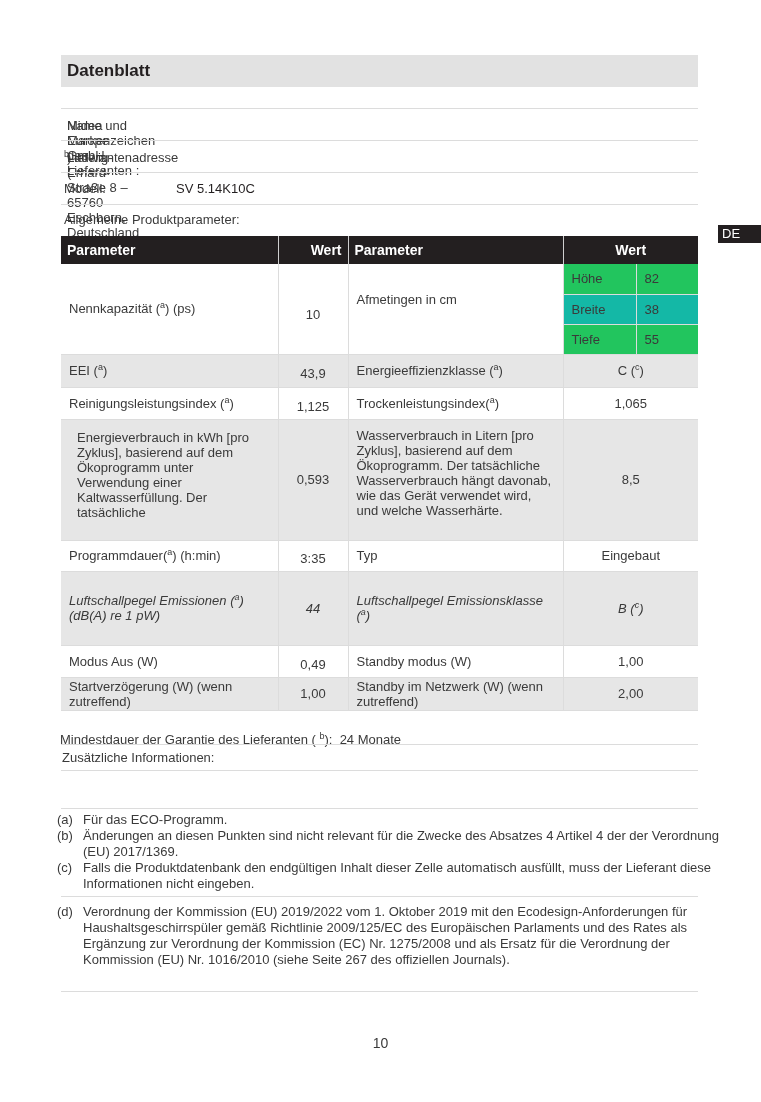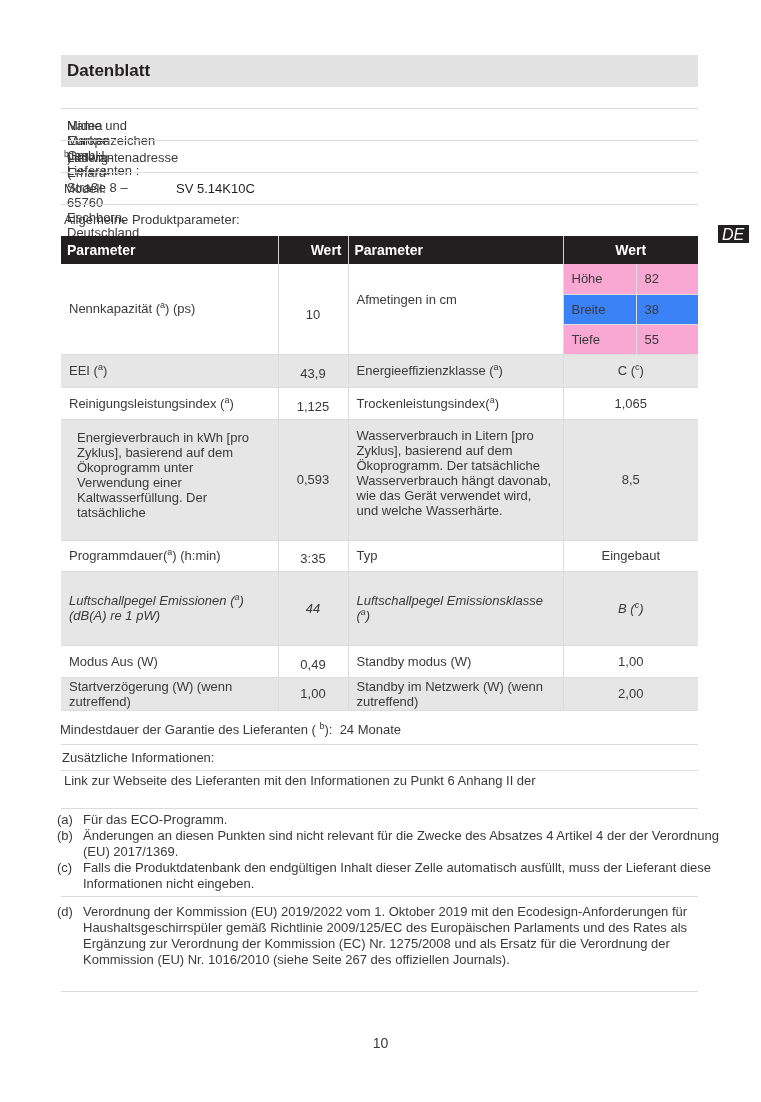--- a/index.html
+++ b/index.html
@@ -16,22 +16,22 @@
     position: absolute; left: 6px; top: 6px; font-size: 17px; font-weight: bold; color: #231f20;
   }
   .info-line {
     position: absolute; left: 61px; width: 637px; font-size: 13px; color: #3a3a3a;
     border-top: 1.5px solid #dcdcdc;
   }
   .info-line span { position: absolute; left: 3px; }
   sup { font-size: 9px; vertical-align: super; line-height: 0; }
 
   .lang-tab {
-    position: absolute; left: 718px; top: 225px; width: 31px; height: 18px;
-    background: #231f20; color: #fff; font-size: 16px; font-style: italic;
+    position: absolute; left: 718px; top: 225px; width: 43px; height: 18px;
+    background: #231f20; color: #fff; font-size: 13px;
   }
   .lang-tab span { position: absolute; left: 4px; top: 1px; }
 
   table.spec {
     position: absolute; left: 61px; top: 236px; width: 637px;
     border-collapse: collapse; table-layout: fixed; font-size: 13px; color: #3a3a3a;
   }
   table.spec col.c1 { width: 217px; }
   table.spec col.c2 { width: 70px; }
   table.spec col.c3 { width: 215px; }
@@ -44,22 +44,22 @@
   }
   table.spec th.right { text-align: right; }
   table.spec th.center { text-align: center; border-right: none; }
   table.spec td {
     border-right: 1.5px solid #dcdcdc; border-bottom: 1.5px solid #dcdcdc;
     padding: 0 8px; vertical-align: middle; line-height: 15px;
   }
   table.spec td:last-child { border-right: none; }
   table.spec tr.grey td { background: #e6e6e6; }
   table.spec td.val { text-align: center; padding: 0 4px; }
-  table.spec td.sub { background: #f9a8d4; padding: 0 8px; }
-  table.spec td.sub.grey { background: #3b82f6; }
+  table.spec td.sub { background: #22c55e; padding: 0 8px; }
+  table.spec td.sub.grey { background: #14b8a6; }
   table.spec td.pad-top { vertical-align: top; padding-top: 6px; }
 
   .foot-line {
     position: absolute; left: 61px; width: 637px; font-size: 13px; color: #3a3a3a;
     border-top: 1.5px solid #dcdcdc;
   }
   .notes {
     position: absolute; left: 57px; width: 670px; font-size: 13px; color: #3a3a3a; line-height: 16px;
   }
   .note { display: flex; }
@@ -173,30 +173,29 @@
     <tr class="grey" style="height:33px;">
       <td>Startverzögerung (W) (wenn zutreffend)</td>
       <td class="val">1,00</td>
       <td>Standby im Netzwerk (W) (wenn zutreffend)</td>
       <td colspan="2" class="val">2,00</td>
     </tr>
   </tbody>
 </table>
 
 <div class="foot-line" style="top:716px;height:30px;border-top:none;left:57px;">
-  <span style="position:absolute;left:3px;top:6px;text-align:right;">
+  <span style="position:absolute;left:3px;top:16px;text-align:right;">
     <span>Mindestdauer der Garantie des Lieferanten ( </span><sup>b</sup><span>): </span>&nbsp;<span>24 Monate</span>
   </span>
 </div>
 <div class="foot-line" style="top:744px;height:26px;">
   <span style="position:absolute;left:1px;top:5px;">Zusätzliche Informationen:</span>
 </div>
 <div class="foot-line" style="top:770px;height:38px;">
   <div style="position:absolute;left:3px;top:1px;line-height:17px;">
-    <div>Link zur Webseite des Lieferanten mit den Informationen zu Punkt 6 Anhang II der</div>
   </div>
 </div>
 <div class="rule" style="top:808px;"></div>
 
 <div class="notes" style="top:812px;">
   <div class="note">
     <span class="lbl">(a)</span>
       <span class="txt">Für das ECO-Programm.</span>
   </div>
   <div class="note">

